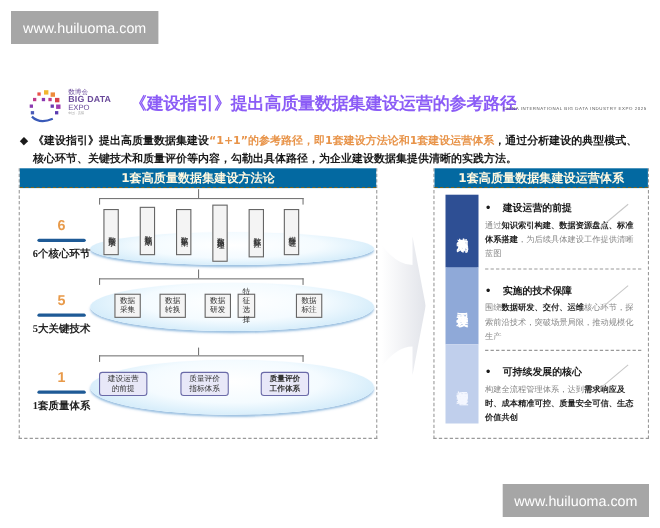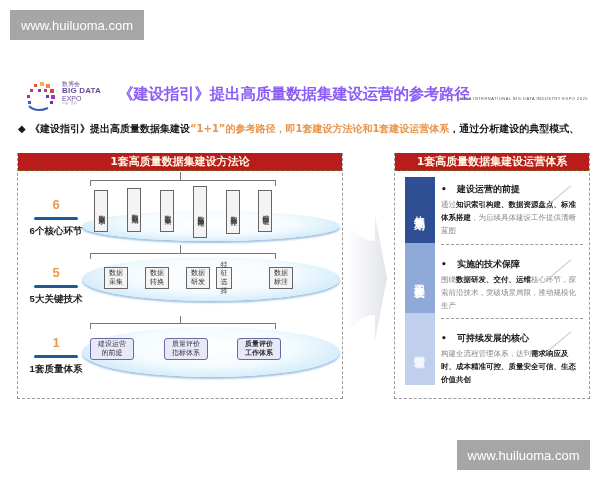--- a/index.html
+++ b/index.html
@@ -22,25 +22,25 @@
   .expo-cn { font-size: 11px; color: #333; letter-spacing: 0.3px; white-space: nowrap; }
   .expo-en { font-size: 4px; color: #555; letter-spacing: 0.5px; white-space: nowrap; margin-top: 2px; font-family: "Liberation Sans", sans-serif; }
 
   .intro { position: absolute; left: 18px; top: 121px; width: 570px; font-size: 10px; font-weight: bold; line-height: 16px; color: #1a1a1a; }
   .intro .bullet { display: inline-block; width: 12px; }
   .intro .hl { color: #e8944a; }
   .intro .line2 { padding-left: 12px; }
 
   .panel-left { position: absolute; left: 17px; top: 153px; width: 326px; height: 246px; border: 1px dashed #9a9a9a; border-top: none; }
   .panel-right { position: absolute; left: 394px; top: 153px; width: 196px; height: 246px; border: 1px dashed #9a9a9a; border-top: none; }
-  .panel-head { position: absolute; left: 0; top: 0; right: 0; height: 18px; background: #b91c1c; color: #fff8e0; font-size: 11px; font-weight: bold; display: flex; align-items: center; justify-content: center; border-bottom: 1px dashed #7a6420; }
+  .panel-head { position: absolute; left: 0; top: 0; right: 0; height: 18px; background: #0369a1; color: #fff8e0; font-size: 11px; font-weight: bold; display: flex; align-items: center; justify-content: center; border-bottom: 1px dashed #7a6420; }
   .row-label { position: absolute; left: 8px; width: 60px; text-align: center; }
   .row-num { font-size: 13px; color: #e89a4a; font-weight: bold; font-family: "Liberation Sans", sans-serif; }
   .row-line { width: 44px; height: 3px; background: #1e5a96; margin: 5px auto 5px; border-radius: 2px; }
-  .row-text { font-size: 9.5px; font-weight: bold; color: #222; font-family: Liberation Sans, sans-serif; white-space: nowrap; }
+  .row-text { font-size: 9.5px; font-weight: bold; color: #222; font-family: Liberation Serif, serif; white-space: nowrap; }
 
   .disc { position: absolute; border-radius: 50%; background: radial-gradient(ellipse at 50% 40%, #ffffff 0%, #f4fbff 45%, #d4ecfa 75%, #8cc4ea 100%); box-shadow: 0 2px 2px rgba(40,120,190,0.45); }
   .bracket { position: absolute; border: 1px solid #777; border-bottom: none; height: 6px; }
   .stem { position: absolute; width: 1px; background: #777; }
 
   .box { position: absolute; border: 1.5px solid #666; background: #f4f4f4; font-family: "DejaVu Serif", serif; font-size: 7px; color: #333; text-align: center; display: flex; align-items: center; justify-content: center; line-height: 1.25; }
   .box.v { writing-mode: vertical-rl; text-orientation: upright; letter-spacing: 1px; }
   .box.q { border-color: #6a6aa8; background: #e8e8f8; border-radius: 3px; }
 
   .arrow { position: absolute; left: 347px; top: 215px; width: 40px; height: 126px; }
@@ -92,20 +92,21 @@
   <div class="title">《建设指引》提出高质量数据集建设运营的参考路径</div>
   <div class="expo-block">
     <div class="expo-en">CHINA INTERNATIONAL BIG DATA INDUSTRY EXPO 2025</div>
   </div>
 </div>
 
 <div class="intro">
   <div>
     <span class="bullet">◆</span><span>《建设指引》提出高质量数据集建设</span><span class="hl">“1+1”的参考路径，即1套建设方法论和1套建设运营体系</span><span>，通过分析建设的典型模式、</span>
   </div>
+  <div class="line2">核心环节、关键技术和质量评价等内容，勾勒出具体路径，为企业建设数据集提供清晰的实践方法。</div>
 </div>
 
 <div class="panel-left">
   <div class="panel-head">1套高质量数据集建设方法论</div>
 
   <div class="stem" style="left:162px; top:19px; height:8px;"></div>
   <div class="bracket" style="left:72px; top:27px; width:186px;"></div>
   <div class="disc" style="left:64px; top:58px; width:258px; height:30px;"></div>
   <div class="row-label" style="top:44px;">
     <div class="row-num">6</div>

